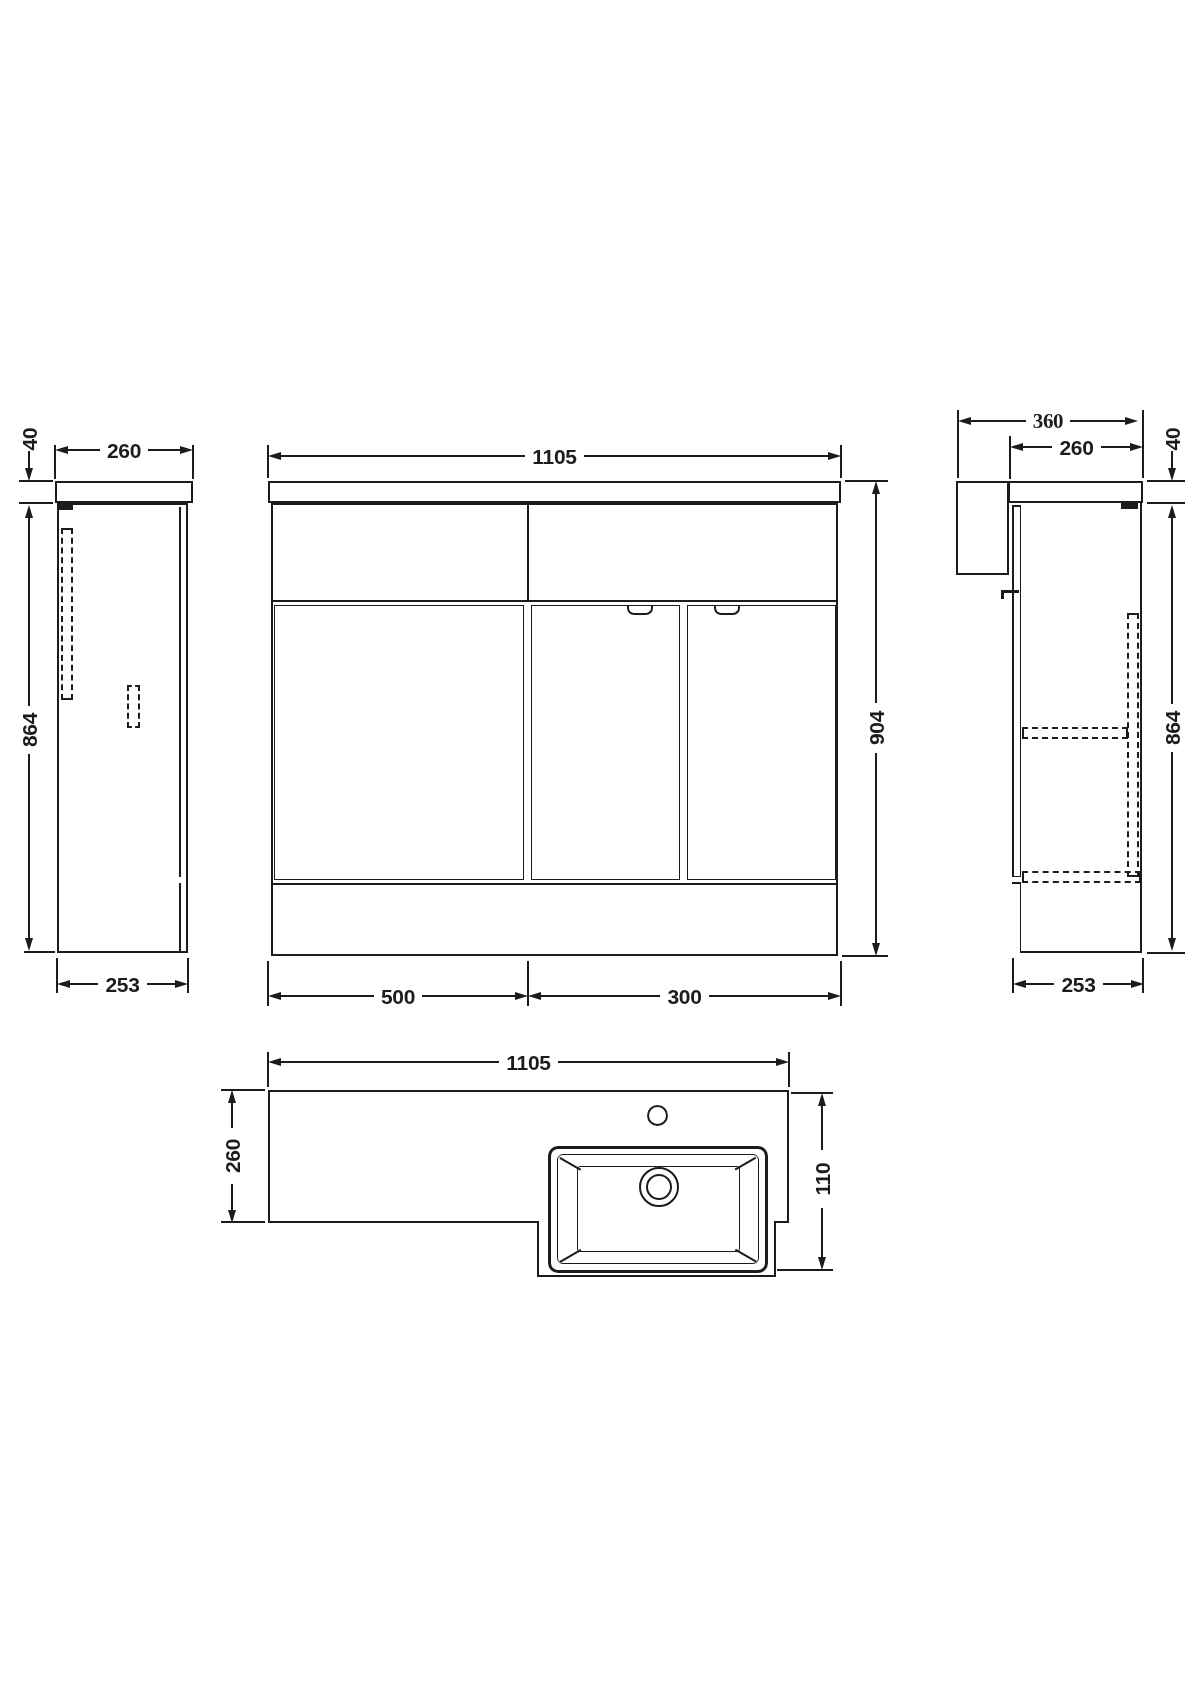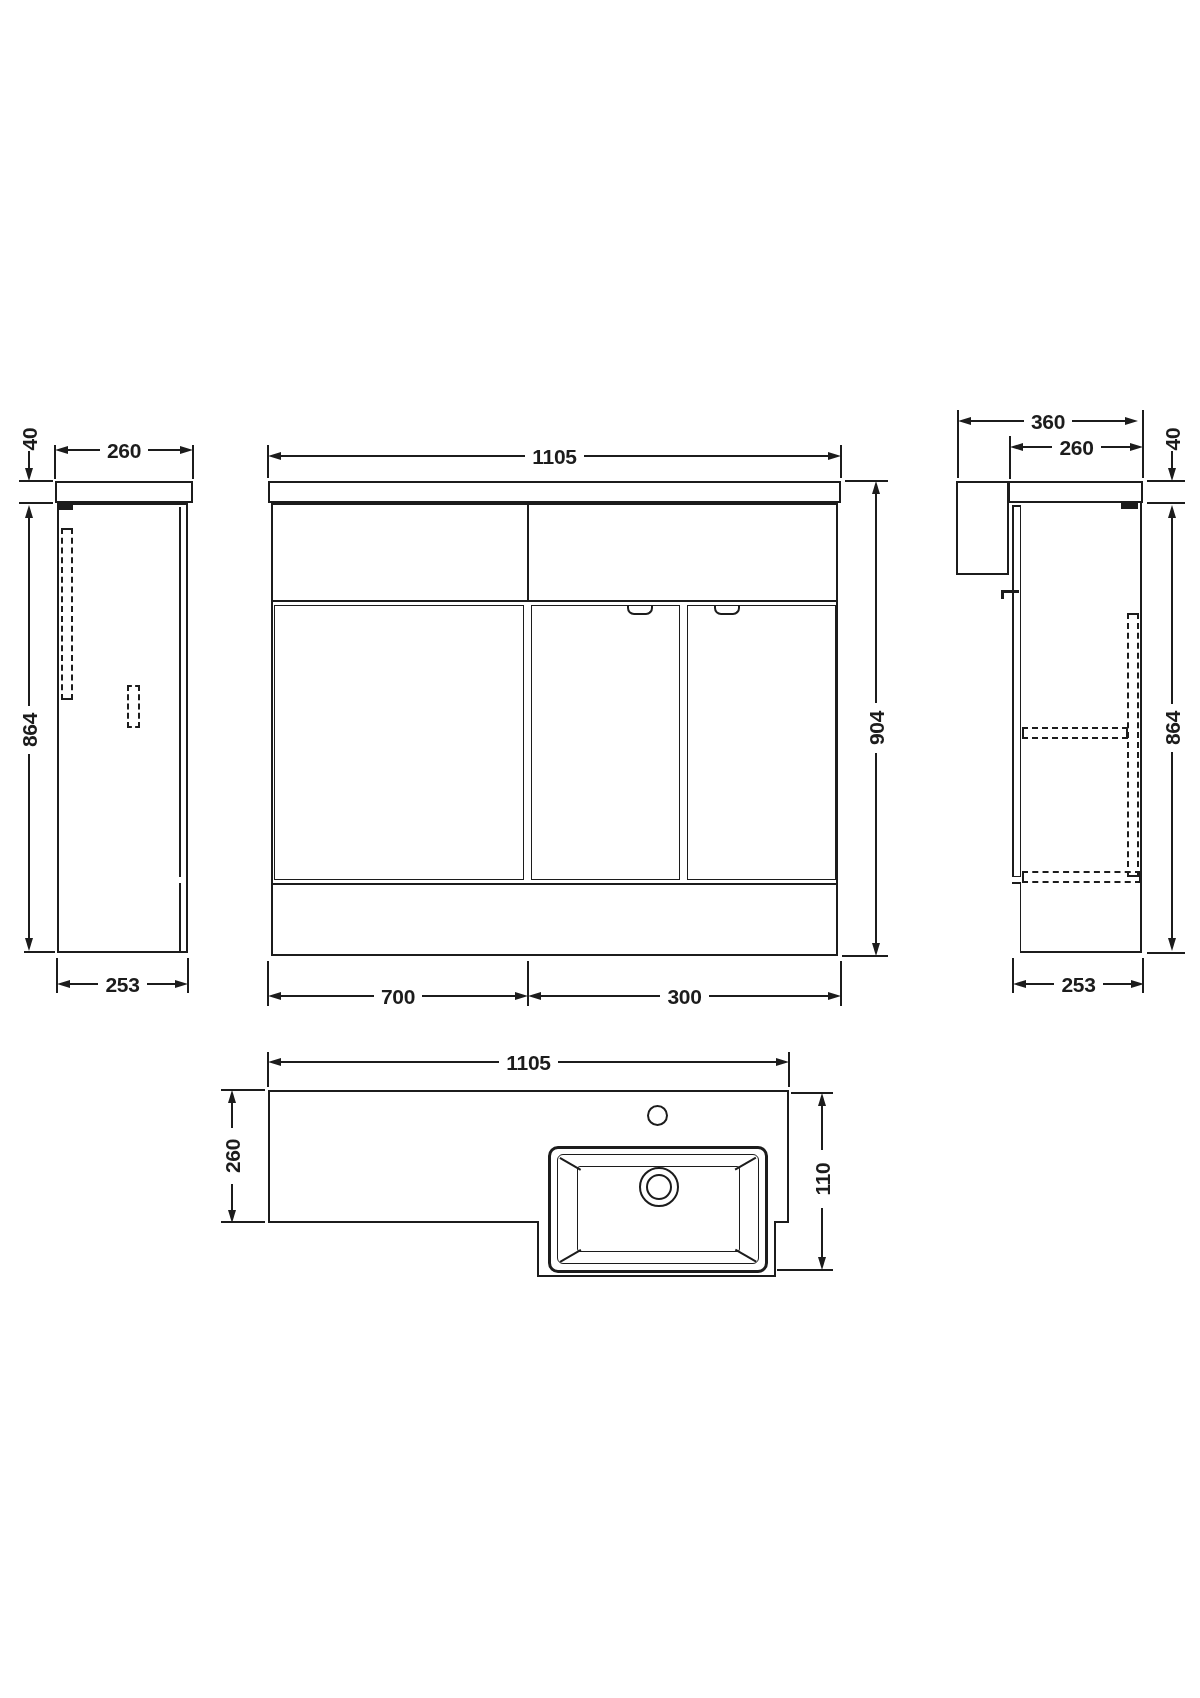--- a/index.html
+++ b/index.html
@@ -113,38 +113,38 @@
     </div>
     <div class="ln" style="left:875px;top:753px;width:2px;height:190px;"></div>
     <div class="tri down" style="left:872px;top:943px;"></div>
 
     <div class="ln" style="left:267px;top:961px;width:1.5px;height:45px;"></div>
     <div class="ln" style="left:527px;top:961px;width:1.5px;height:45px;"></div>
     <div class="ln" style="left:840px;top:961px;width:1.5px;height:45px;"></div>
     <div class="dimh" style="left:268px;top:985px;width:260px;">
       <span class="ah l"></span>
         <span class="seg"></span>
-      <span class="dlab">700</span>
+      <span class="dlab">500</span>
       <span class="seg"></span>
         <span class="ah r"></span>
     </div>
     <div class="dimh" style="left:528px;top:985px;width:313px;">
       <span class="ah l"></span>
         <span class="seg"></span>
       <span class="dlab">300</span>
       <span class="seg"></span>
         <span class="ah r"></span>
     </div>
   </div>
 
   <div>
 
     <div class="ln" style="left:957px;top:410px;width:1.5px;height:68px;"></div>
     <div class="ln" style="left:1142px;top:410px;width:1.5px;height:68px;"></div>
-    <div class="dimh" style="left:958px;top:410px;width:180px;">
+    <div class="dimh" style="left:958px;top:410px;width:180px;font-family:Liberation Serif, serif;">
       <span class="ah l"></span>
         <span class="seg"></span>
       <span class="dlab">360</span>
       <span class="seg"></span>
         <span class="ah r"></span>
     </div>
     <div class="ln" style="left:1009px;top:436px;width:1.5px;height:43px;"></div>
     <div class="dimh" style="left:1010px;top:436px;width:133px;">
       <span class="ah l"></span>
         <span class="seg"></span>

